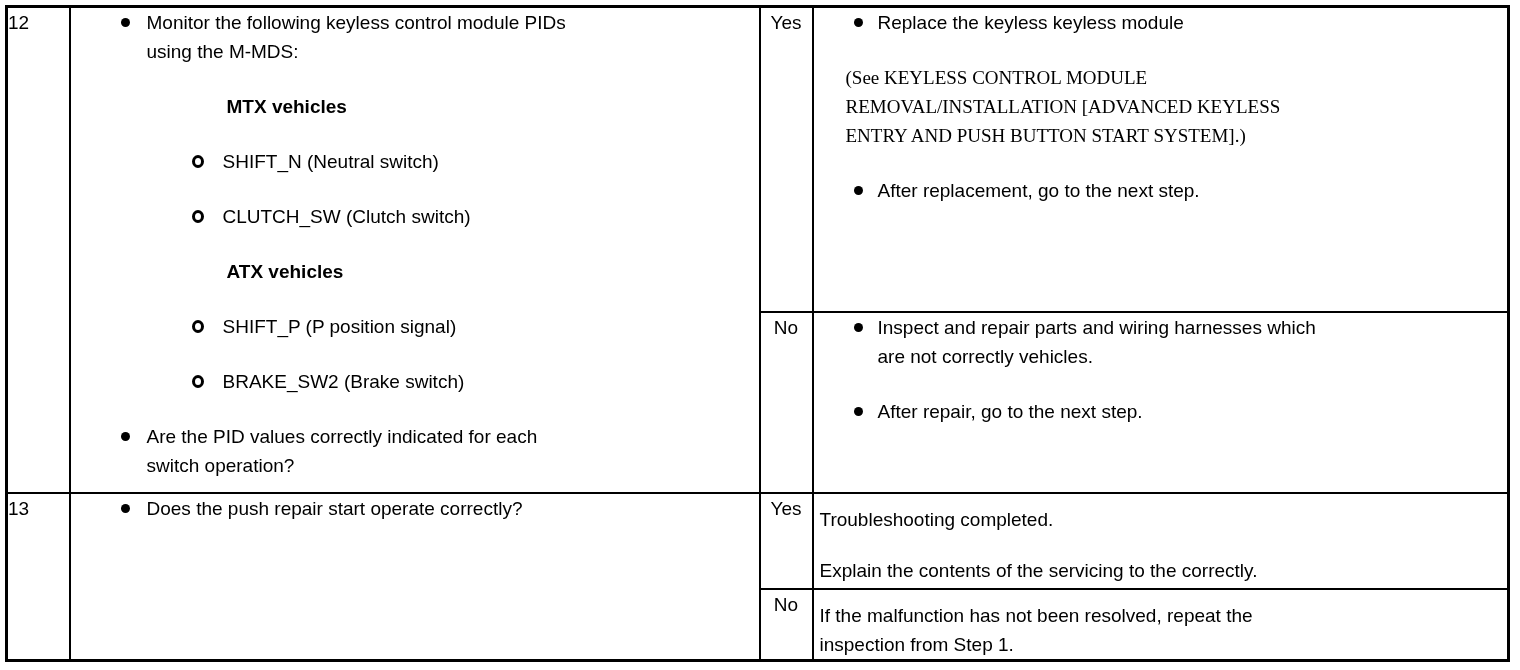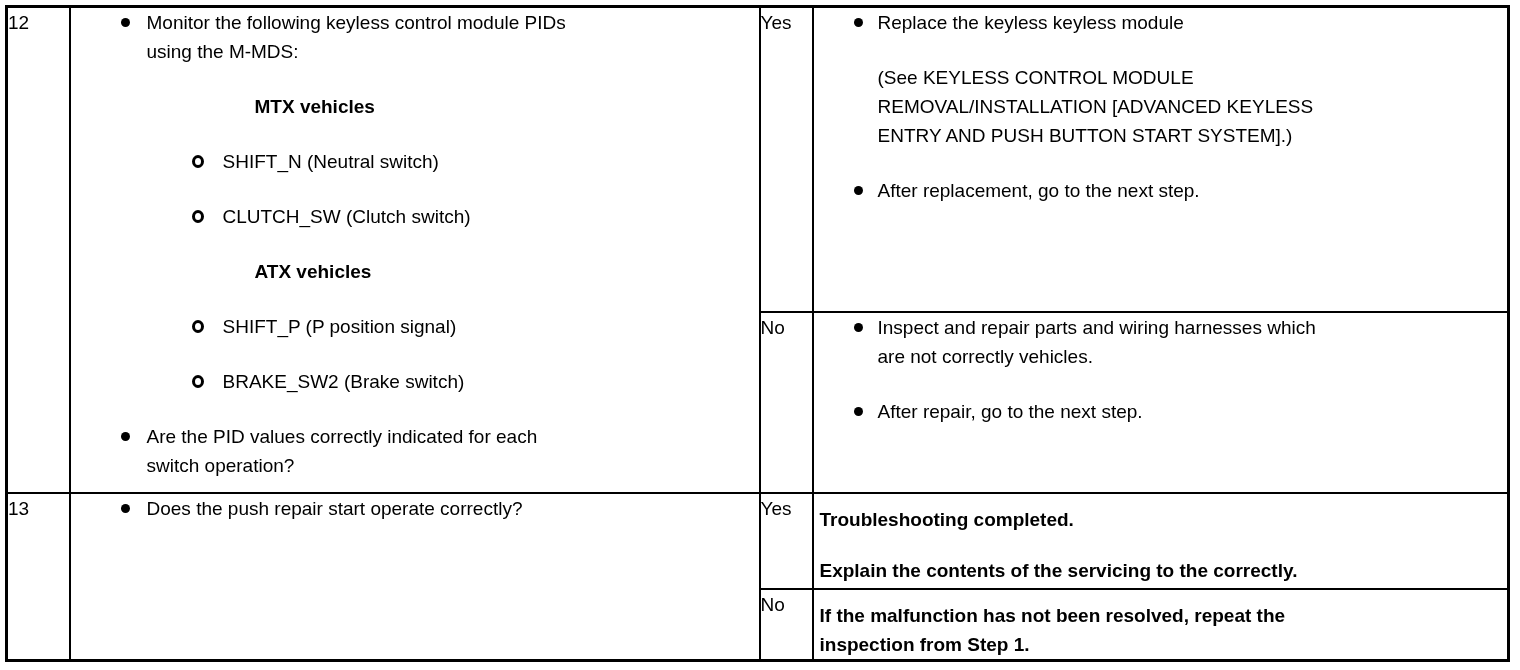--- a/index.html
+++ b/index.html
@@ -38,62 +38,62 @@
   }
   td.step-col {
     padding: 9px 2px 0 8px;
   }
   td.action-col {
     padding: 12px 6px 0 0;
     border-radius: 29px;
   }
   td.yn-col {
     padding: 10px 0 0 0;
-    text-align: left;
+    text-align: center;
   }
   td.result-col {
     padding: 12px 8px 0 0;
   }
   td.result-col.plain-col {
     padding: 11px 10px 0 6px;
   }
   
   .item { display: flex; margin: 0 0 26px 0; }
   .item:last-child { margin-bottom: 0; }
   .txt { white-space: pre-line; }
   .bold { font-weight: bold; }
   
   .lvl1 { padding-left: 50px; }
   .lvl1 .disc { margin-right: 17px; }
   .lvl2 { padding-left: 121px; }
-  .heading { padding-left: 156px; margin-left: 28px; }
+  .heading { padding-left: 156px; }
   
   .r1 { padding-left: 40px; }
   .r1 .disc { margin-right: 15px; }
-  .rnote { padding-left: 64px; }
+  .rnote { padding-left: 32px; font-family: Liberation Serif, serif; }
   
   .disc {
     flex: none;
     width: 9px;
     height: 9px;
     margin-top: 10px;
     border-radius: 50%;
     background: #000000;
   }
   .ring {
     flex: none;
     width: 6px;
     height: 7px;
     margin-top: 8px;
     margin-right: 19px;
     border: 3px solid #000000;
     border-radius: 50%;
     background: #ffffff;
   }
-  .plain-par { margin: 0 0 22px 0; white-space: pre-line; font-weight: bold; }
+  .plain-par { margin: 0 0 22px 0; white-space: pre-line; }
   .plain-par:last-child { margin-bottom: 0; }
 </style>
 </head>
 <body>
 
 <div class="page">
   <table class="ts">
     <colgroup>
       <col style="width:63px">
       <col style="width:690px">

